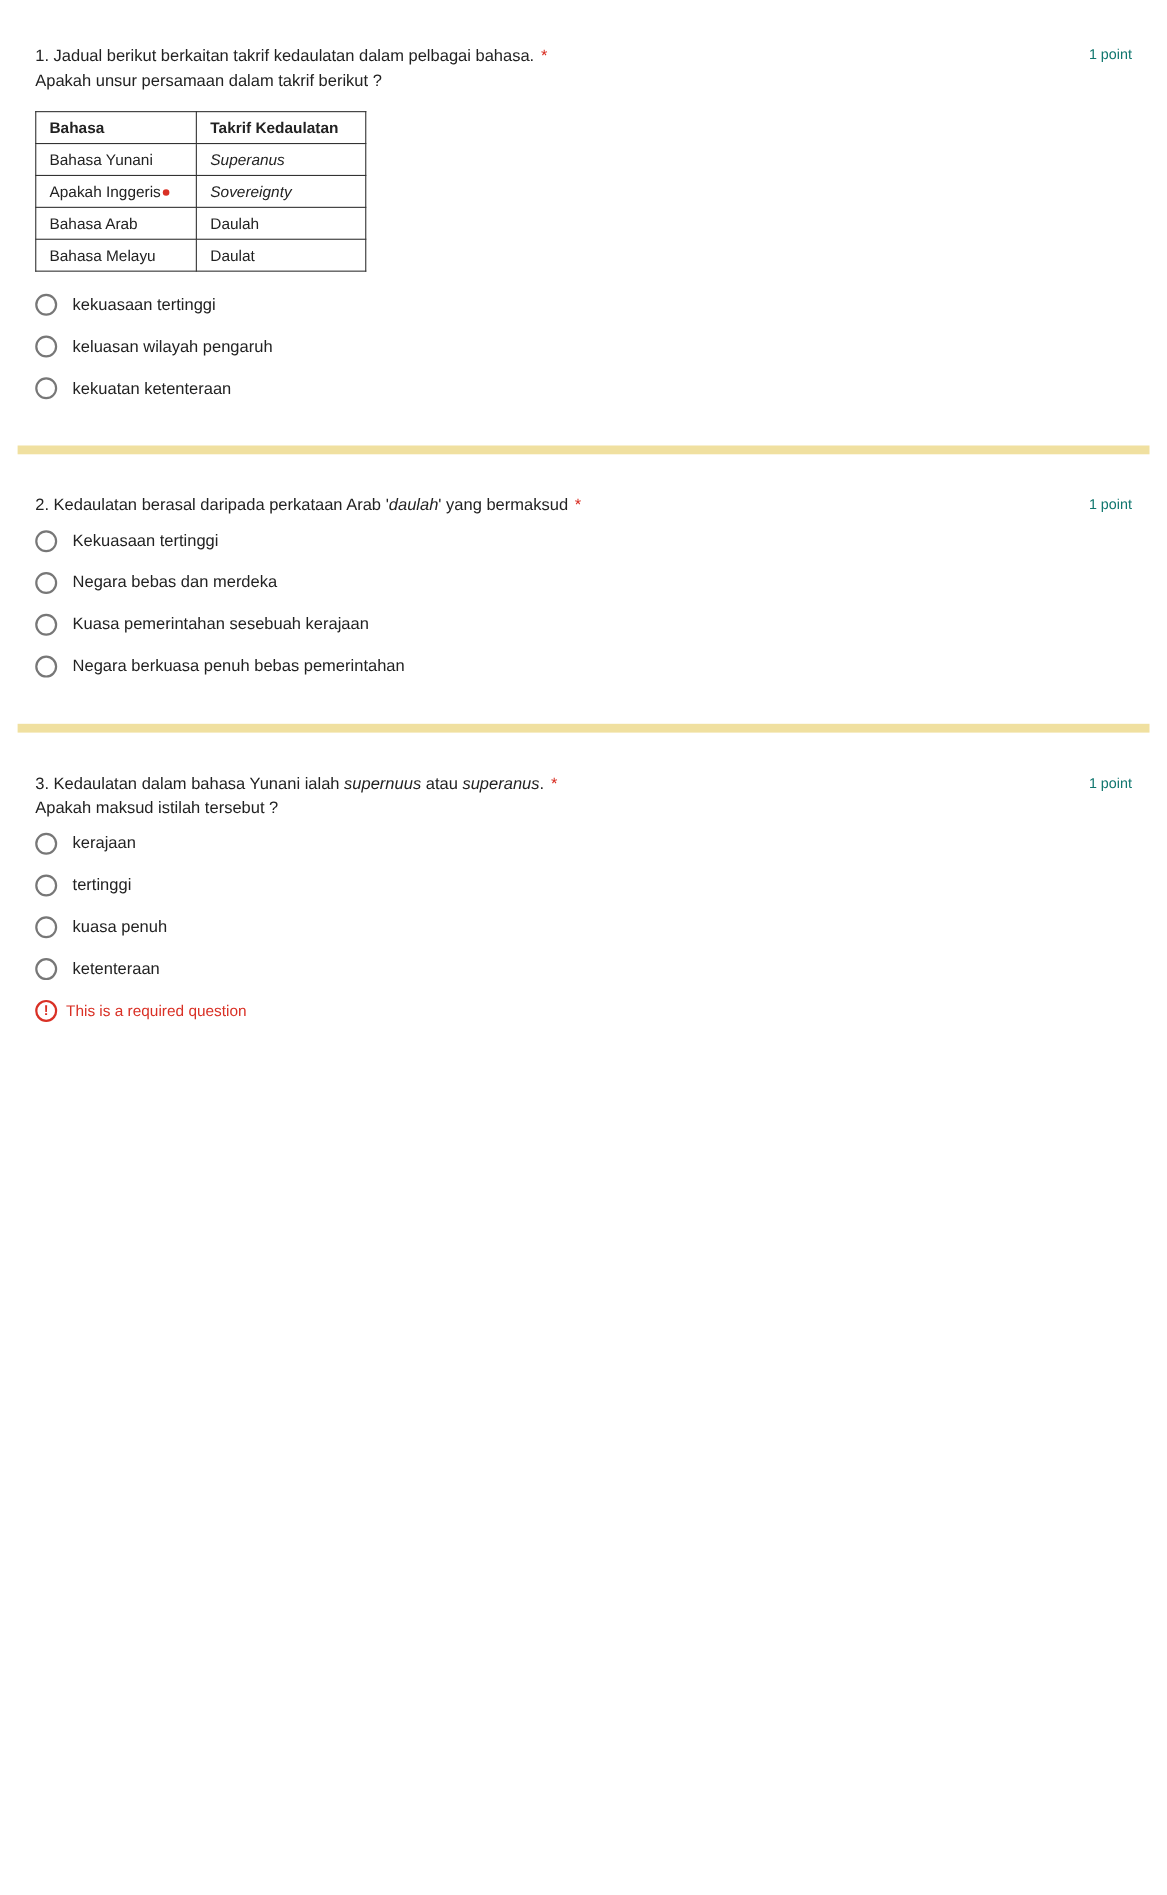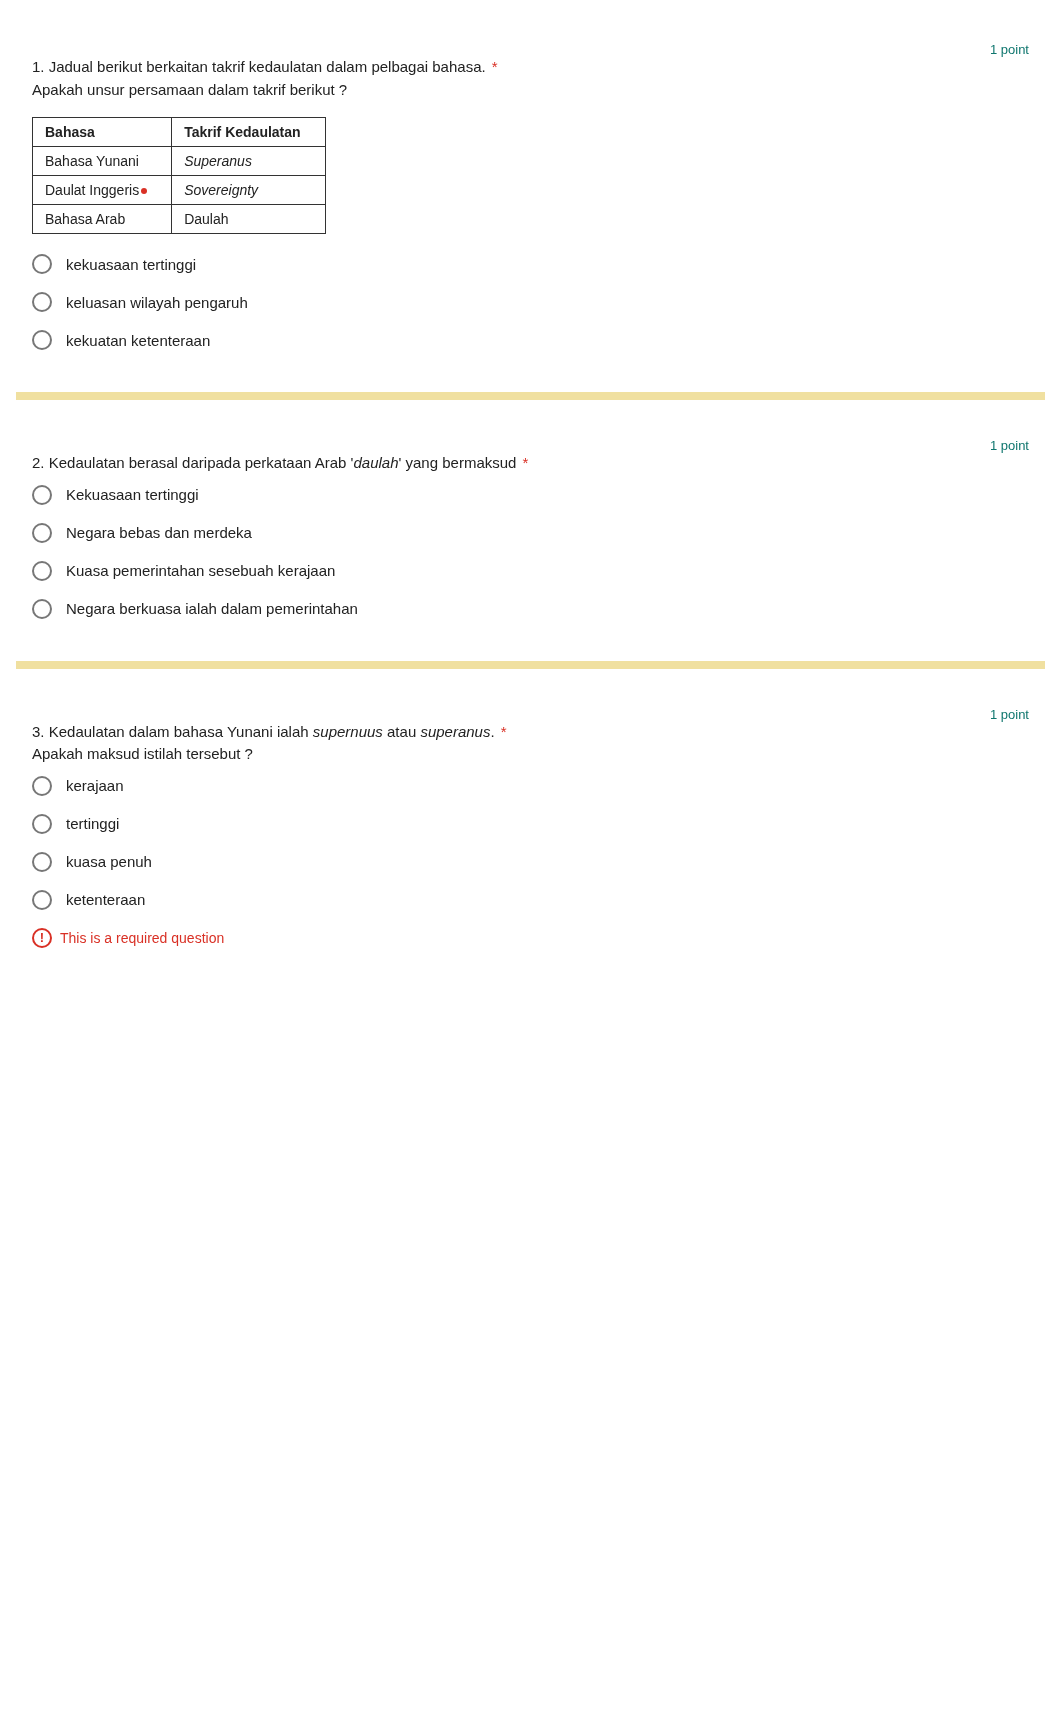--- a/index.html
+++ b/index.html
@@ -27,21 +27,20 @@
       display: flex;
       align-items: flex-start;
       justify-content: space-between;
       margin-bottom: 10px;
     }
 
     .question-text {
       font-size: 15px;
       line-height: 1.5;
       flex: 1;
-      margin-top: 16px;
     }
 
     .question-text .required-star {
       color: #d93025;
       margin-left: 2px;
     }
 
     .point-label {
       font-size: 13px;
       color: #0f766e;
@@ -182,27 +181,31 @@
           <th>Takrif Kedaulatan</th>
         </tr>
       </thead>
       <tbody>
         <tr>
           <td>Bahasa Yunani</td>
           <td style="font-style:italic;">Superanus</td>
         </tr>
         <tr>
           <td>
-            <span>Daulat Inggeris</span><span class="red-dot"></span>
+            <span>Apakah Inggeris</span><span class="red-dot"></span>
           </td>
           <td style="font-style:italic;">Sovereignty</td>
         </tr>
         <tr>
           <td>Bahasa Arab</td>
           <td style="font-style:normal;">Daulah</td>
+        </tr>
+        <tr>
+          <td>Bahasa Melayu</td>
+          <td style="font-style:normal;">Daulat</td>
         </tr>
       </tbody>
     </table>
 
     <ul class="options-list">
       <li>
         <span class="radio-circle"></span>
         <span class="option-text">kekuasaan tertinggi</span>
       </li>
       <li>
@@ -238,21 +241,21 @@
       <li>
         <span class="radio-circle"></span>
         <span class="option-text">Negara bebas dan merdeka</span>
       </li>
       <li>
         <span class="radio-circle"></span>
         <span class="option-text">Kuasa pemerintahan sesebuah kerajaan</span>
       </li>
       <li>
         <span class="radio-circle"></span>
-        <span class="option-text">Negara berkuasa ialah dalam pemerintahan</span>
+        <span class="option-text">Negara berkuasa penuh bebas pemerintahan</span>
       </li>
     </ul>
   </div>
 
   <hr class="divider-gold">
 
   <div class="question-block" style="margin-top:16px;">
     <div class="question-header">
       <div class="question-text">
         <span>3.</span>

